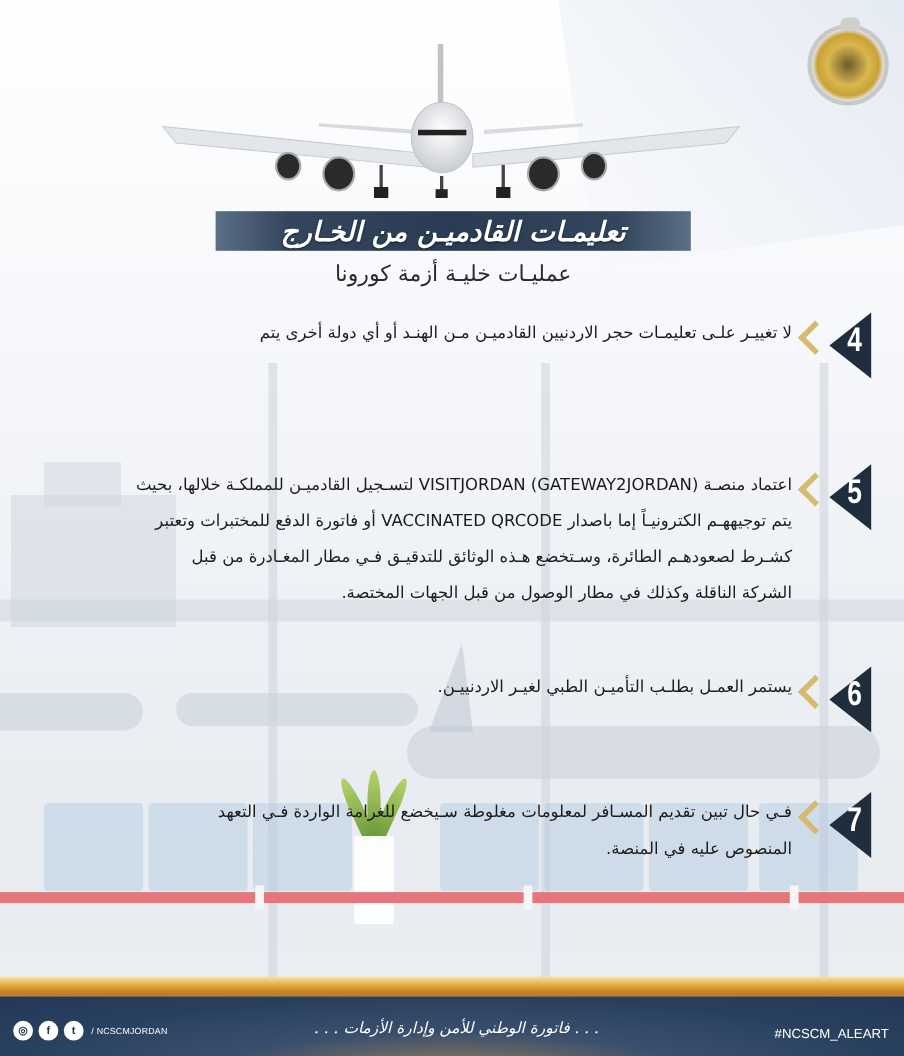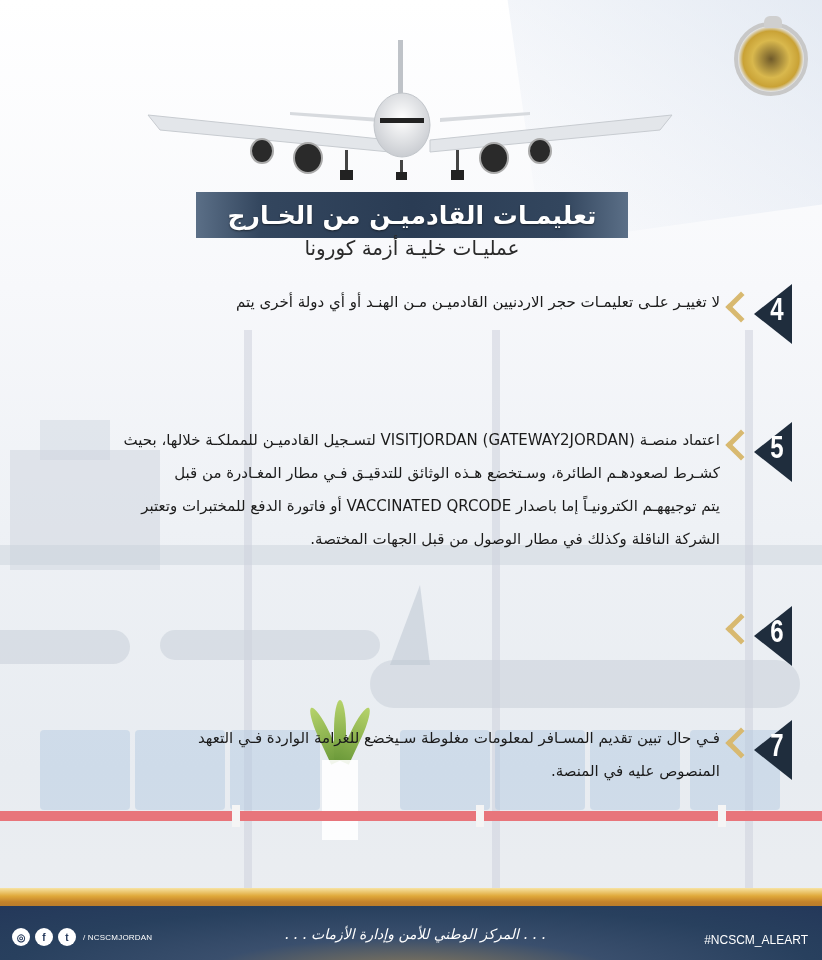--- a/index.html
+++ b/index.html
@@ -40,22 +40,23 @@
     border-radius: 50%; border: 4px solid #c8c8c8;
     background: radial-gradient(circle, #6f5a2a 0%, #d9b84d 40%, #c9a236 60%, #e2e2e2 70%, #bdbdbd 100%);
   }
   .emblem .crown { position: absolute; left: 26px; top: -10px; width: 18px; height: 12px; background: #cfcfcf; border-radius: 6px 6px 2px 2px; }
 
   
   .plane { position: absolute; left: 140px; top: 40px; width: 540px; height: 145px; }
 
   
   .banner {
-    position: absolute; left: 196px; top: 192px; width: 432px; height: 46px;
+    position: absolute; left: 196px; top: 192px; width: 432px; height: 36px;
     background: linear-gradient(90deg, #5b6f87 0%, #33465e 15%, #2a3c54 50%, #33465e 85%, #5b6f87 100%);
+    font-style: italic;
   }
   .banner-title {
     position: absolute; inset: 0; display: flex; align-items: center; justify-content: center;
     color: #ffffff; font-weight: bold; font-size: 25px; direction: rtl;
     text-shadow: 0 1px 2px rgba(0,0,0,0.5);
   }
   .subtitle {
     position: absolute; left: 196px; top: 236px; width: 432px; text-align: center;
     color: #2b2b2b; font-size: 20px; direction: rtl;
   }
@@ -188,31 +189,34 @@
 </div>
 
 <div class="item" style="top:424px;height:140px;">
   <div class="marker">
     <div class="chev"></div>
     <div class="tri"></div>
     <div class="num">5</div>
   </div>
   <div class="item-text">
     <div>اعتماد منصـة (VISITJORDAN (GATEWAY2JORDAN لتسـجيل القادميـن للمملكـة خلالها، بحيث</div>
+    <div>يتم توجيههـم الكترونيـاً إما باصدار VACCINATED QRCODE أو فاتورة الدفع للمختبرات وتعتبر</div>
     <div>كشـرط لصعودهـم الطائرة، وسـتخضع هـذه الوثائق للتدقيـق فـي مطار المغـادرة من قبل</div>
-    <div>يتم توجيههـم الكترونيـاً إما باصدار VACCINATED QRCODE أو فاتورة الدفع للمختبرات وتعتبر</div>
     <div>الشركة الناقلة وكذلك في مطار الوصول من قبل الجهات المختصة.</div>
   </div>
 </div>
 
 <div class="item" style="top:608px;height:40px;">
   <div class="marker">
     <div class="chev"></div>
     <div class="tri"></div>
     <div class="num">6</div>
+  </div>
+  <div class="item-text">
+    <div>يستمر العمـل بطلـب التأميـن الطبي لغيـر الاردنييـن.</div>
   </div>
 </div>
 
 <div class="item" style="top:722px;height:70px;">
   <div class="marker">
     <div class="chev"></div>
     <div class="tri"></div>
     <div class="num">7</div>
   </div>
   <div class="item-text">
@@ -222,15 +226,15 @@
 </div>
 
 <div class="gold-bar"></div>
 <div class="footer">
   <div class="social">
     <span class="ico">◎</span>
     <span class="ico">f</span>
     <span class="ico">t</span>
     <span class="handle">/ NCSCMJORDAN</span>
   </div>
-  <div class="org-name">. . . المركز الوطني للأمن وإدارة الأزمات . . .</div>
+  <div class="org-name">. . . فاتورة الوطني للأمن وإدارة الأزمات . . .</div>
   <div class="hashtag">#NCSCM_ALEART</div>
 </div>
 
 </body></html>

